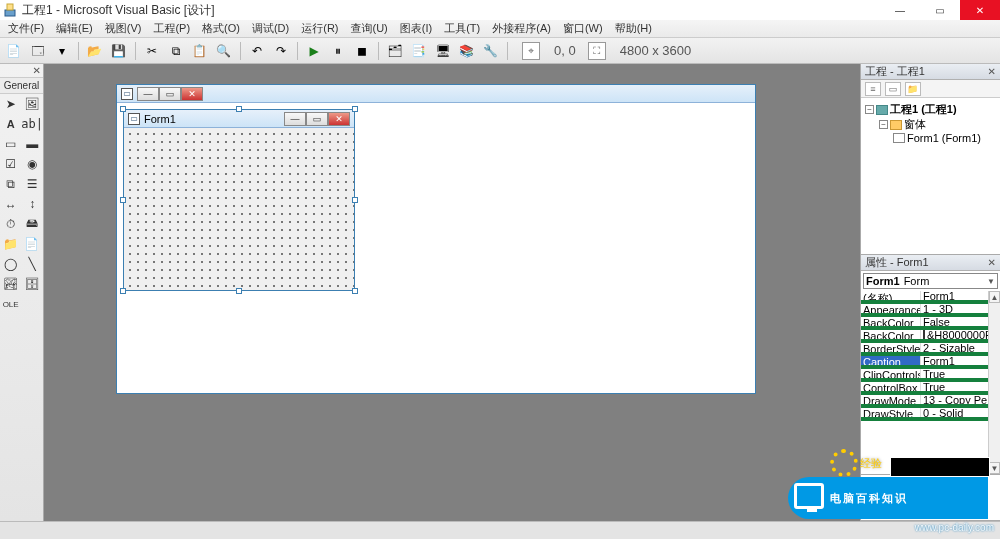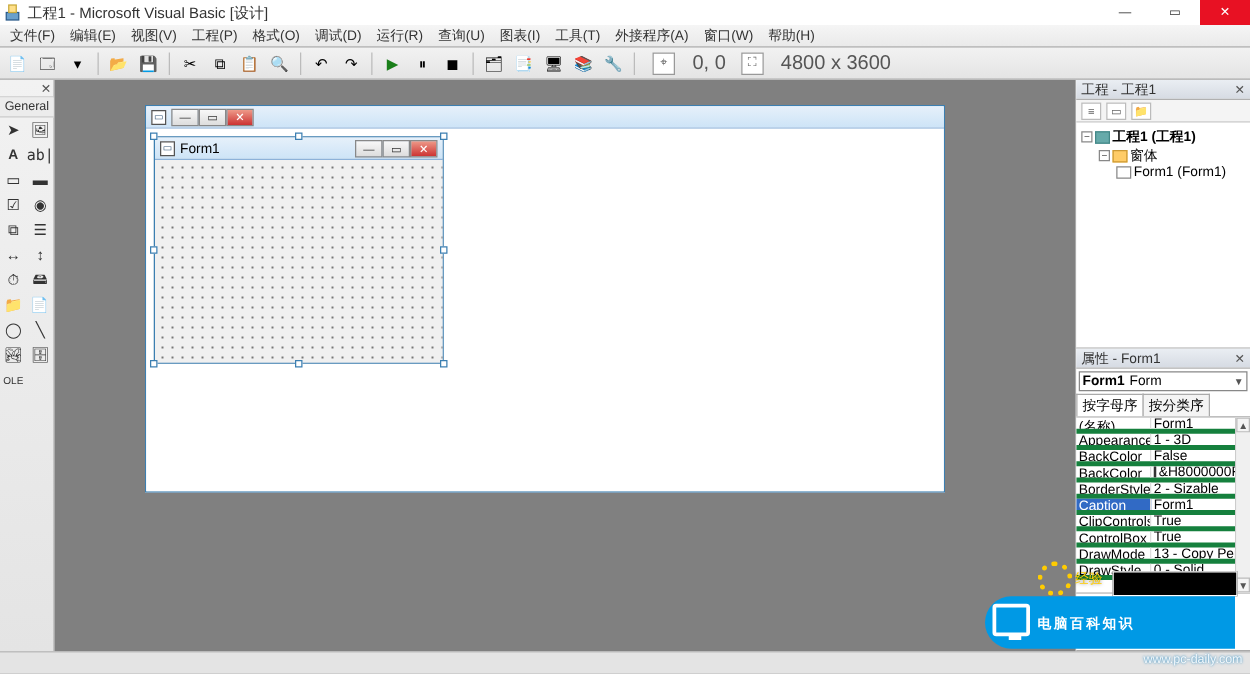--- a/index.html
+++ b/index.html
@@ -16,21 +16,21 @@
 
 
 .menubar { height: 18px; display: flex; align-items: center; background: linear-gradient(#f5f5f5,#eaeaea); border-bottom: 1px solid #ccc; padding-left: 4px; gap: 4px; }
 .menuitem { padding: 0 4px; color: #333; }
 
 
 .toolbar { height: 26px; display: flex; align-items: center; background: linear-gradient(#f2f2f2,#e4e4e4); border-bottom: 1px solid #bbb; padding: 0 4px; gap: 4px; }
 .tool-btn { width: 20px; height: 20px; display: flex; align-items: center; justify-content: center; border: 1px solid transparent; }
 .sep { width: 1px; height: 18px; background: #bbb; margin: 0 2px; }
 .tool-glyph { font-size: 12px; line-height: 1; }
-.coord-label { margin-left: 8px; color: #555; font-size: 16px; }
+.coord-label { margin-left: 8px; color: #555; font-size: 13px; }
 .coord-group { display:flex; align-items:center; gap:6px; margin-left:8px;}
 .tool-icon-box { width:18px;height:18px;border:1px solid #999;display:flex;align-items:center;justify-content:center;font-size:10px;color:#666;background:#fff;}
 
 
 .workspace { flex: 1; display: flex; overflow: hidden; }
 
 
 .toolbox-wrap { width: 44px; background: linear-gradient(#f2f2f2,#e4e4e4); border-right: 1px solid #aaa; display:flex; flex-direction:column; }
 .toolbox-closebar { height:14px; display:flex; justify-content:flex-end; align-items:center; padding-right:2px; border-bottom:1px solid #ccc; }
 .tbx-close { font-size:10px; color:#555; }
@@ -289,21 +289,21 @@
             <div class="handle bl"></div>
             <div class="handle bc"></div>
             <div class="handle br"></div>
           </div>
         </div>
       </div>
     </div>
 
     <div class="right-col">
 
-      <div class="panel" style="height:215px">
+      <div class="panel" style="height:191px">
         <div class="panel-header">
           <span class="pt">工程 - 工程1</span>
           <span class="pclose">✕</span>
         </div>
         <div class="panel-toolbar">
           <div class="panel-tool">≡</div>
           <div class="panel-tool">▭</div>
           <div class="panel-tool">📁</div>
         </div>
         <div class="tree">
@@ -327,24 +327,20 @@
       <div class="panel props-panel">
         <div class="panel-header">
           <span class="pt">属性 - Form1</span>
           <span class="pclose">✕</span>
         </div>
         <div class="combo">
           <b>Form1</b>
           <span>Form</span>
           <span class="combo-arrow">▼</span>
         </div>
-        <div class="tabs">
-          <div class="tab active">按字母序</div>
-          <div class="tab">按分类序</div>
-        </div>
         <div style="display:flex;flex:1;overflow:hidden">
           <div class="prop-table" id="prop-table">
               <div class="prop-row">
                 <div class="prop-name">(名称)</div>
                 <div class="prop-val">
                   <span>Form1</span>
                 </div>
               </div>
               <div class="prop-row">
                 <div class="prop-name">Appearance</div>

